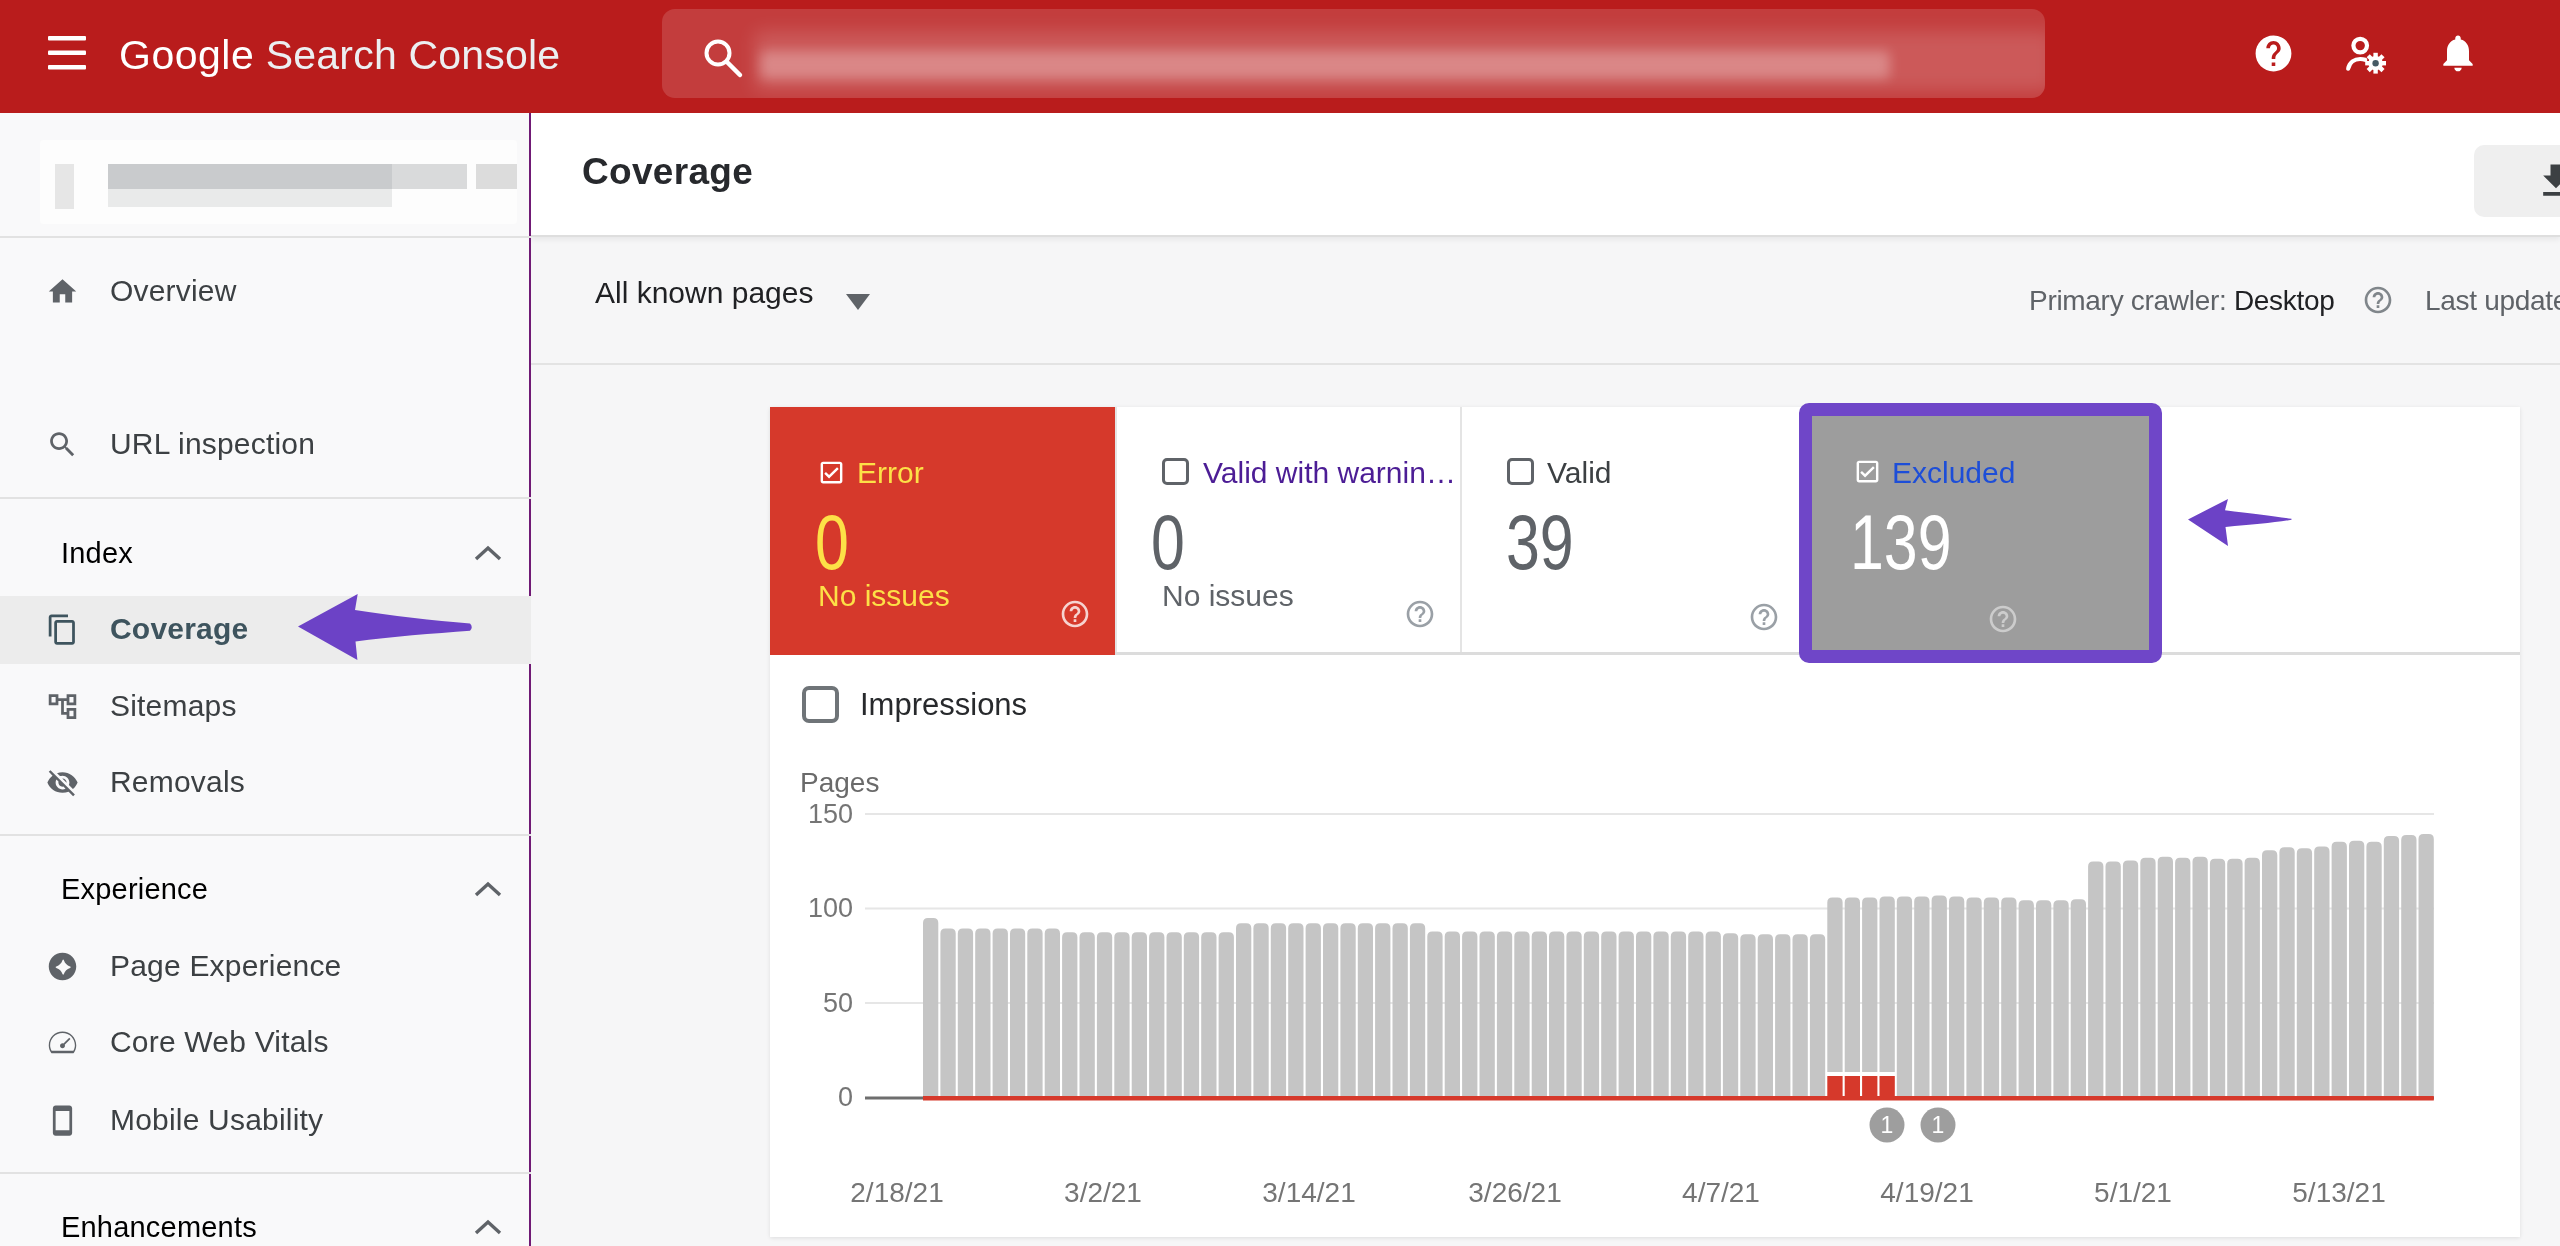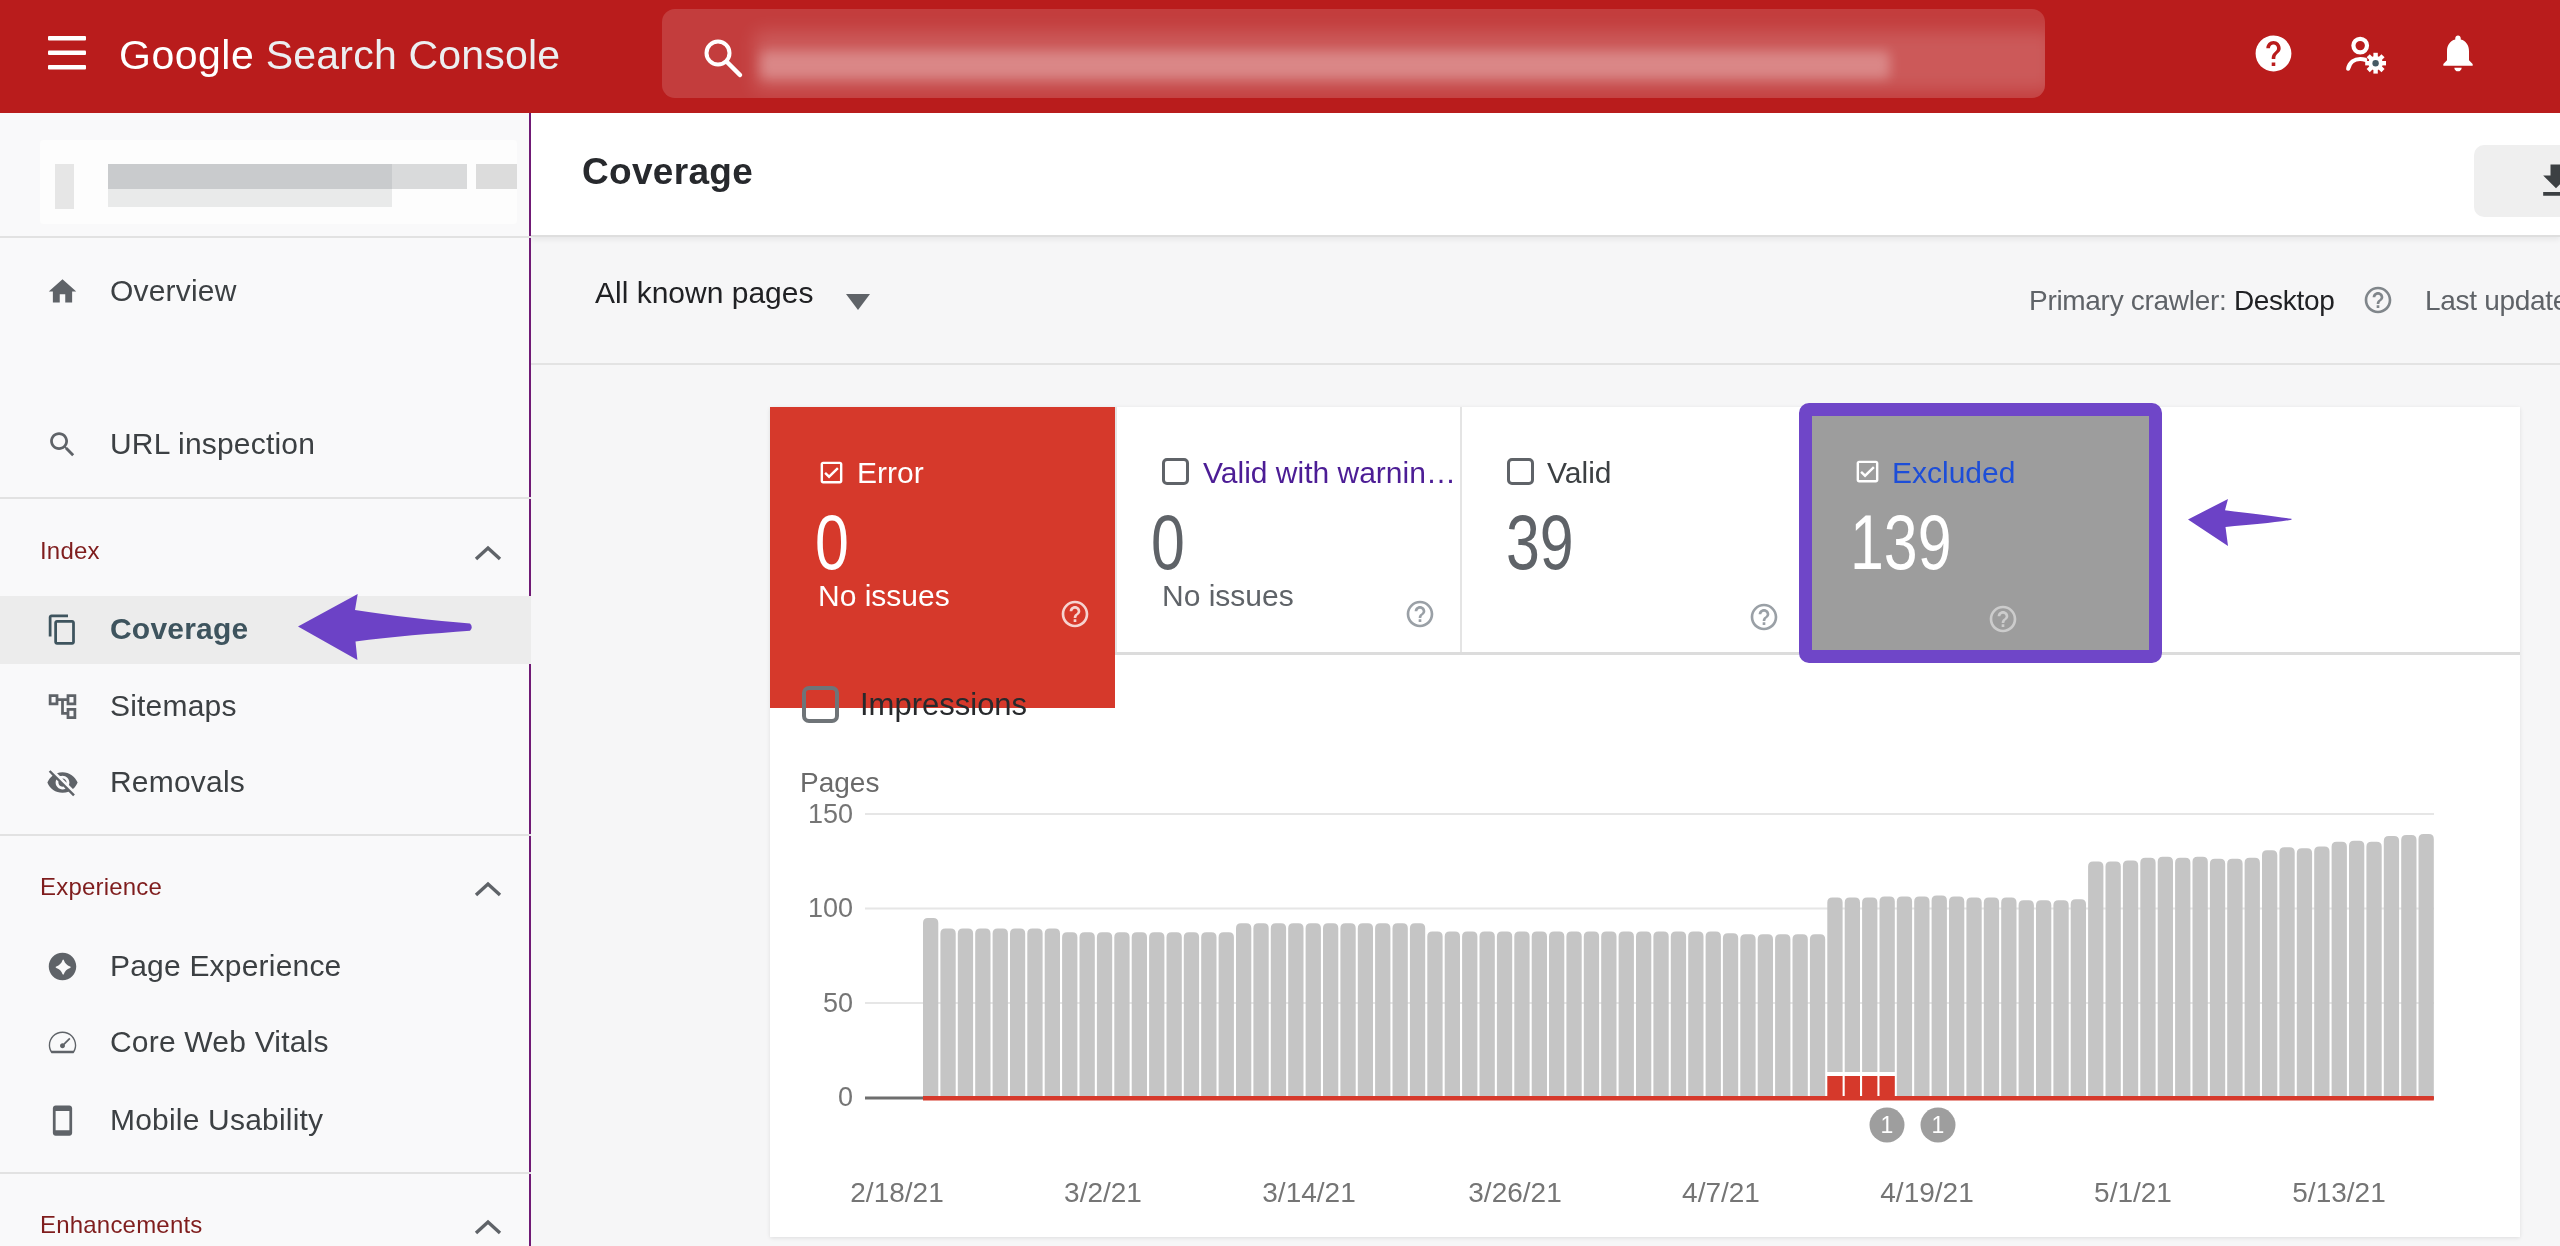--- a/index.html
+++ b/index.html
@@ -9,30 +9,30 @@
 #logo {position:absolute;left:119px;top:32px;color:#fff;font-size:41px;letter-spacing:.2px}
 #srch {position:absolute;left:662px;top:9px;width:1383px;height:89px;background:rgba(255,255,255,.15);border-radius:13px;overflow:hidden}
 
 #sidebar {position:absolute;left:0;top:113px;width:531px;height:1133px;background:#f9f9fa;border-right:2px solid #701a75}
 .sdiv {position:absolute;left:0;width:531px;height:0;border-top:2px solid #e2e2e2}
 .nav {position:absolute;left:0;width:531px;height:76px}
 .nav.sel {background:#ececec;height:68px}
 .nicon {position:absolute;left:46px;top:50%;margin-top:-17px;height:33px}
 .nlab {position:absolute;left:110px;top:50%;transform:translateY(-52%);font-size:30px;color:#3c4043;letter-spacing:.2px}
 .nsel {color:#3e545e;font-weight:700}
-.shead {position:absolute;left:40px;font-size:24px;color:#7f1d1d;letter-spacing:.2px}
+.shead {position:absolute;left:61px;font-size:29px;color:#000000;letter-spacing:.2px}
 
 #tstrip {position:absolute;left:531px;top:113px;width:2029px;height:124px;background:#fff;border-bottom:2px solid #dedede;box-shadow:0 3px 5px rgba(0,0,0,.06)}
 #title {position:absolute;left:51px;top:50%;transform:translateY(-54%);font-size:37px;font-weight:700;color:#27292d;letter-spacing:.3px}
 #dlbox {position:absolute;right:-14px;top:32px;width:100px;height:72px;background:#efefef;border-radius:10px}
 #filterrow {position:absolute;left:531px;top:237px;width:2029px;height:128px;border-bottom:2px solid #e3e3e3}
 
 #card {position:absolute;left:770px;top:407px;width:1750px;height:830px;background:#fff;box-shadow:0 1px 4px rgba(0,0,0,.10)}
 .vdiv {position:absolute;top:0;height:245px;width:0;border-left:2px solid #e4e4e4}
-#errcard {position:absolute;left:0;top:0;width:345px;height:301px;background:#d6392b;color:#ffffff}
+#errcard {position:absolute;left:0;top:0;width:345px;height:248px;background:#d6392b;color:#fde047}
 .cb {position:absolute;width:27px;height:27px;border-radius:5px}
 .cblab {position:absolute;font-size:30px;top:456px}
 .bignum {position:absolute;font-size:78px;top:497px;transform:scale(.78,1);transform-origin:left top}
 .noiss {position:absolute;font-size:30px;top:579px}
 
 #excl {position:absolute;left:1799px;top:403px;width:363px;height:260px;background:#9d9d9d;border:13px solid #6f46c8;border-radius:10px}
 .ylab {font-size:27px;fill:#757575;font-family:"Liberation Sans",sans-serif}
 .dlab {font-size:28px;fill:#757575;font-family:"Liberation Sans",sans-serif}
 .blab {font-size:23px;fill:#fff;font-family:"Liberation Sans",sans-serif}
 </style></head><body>

